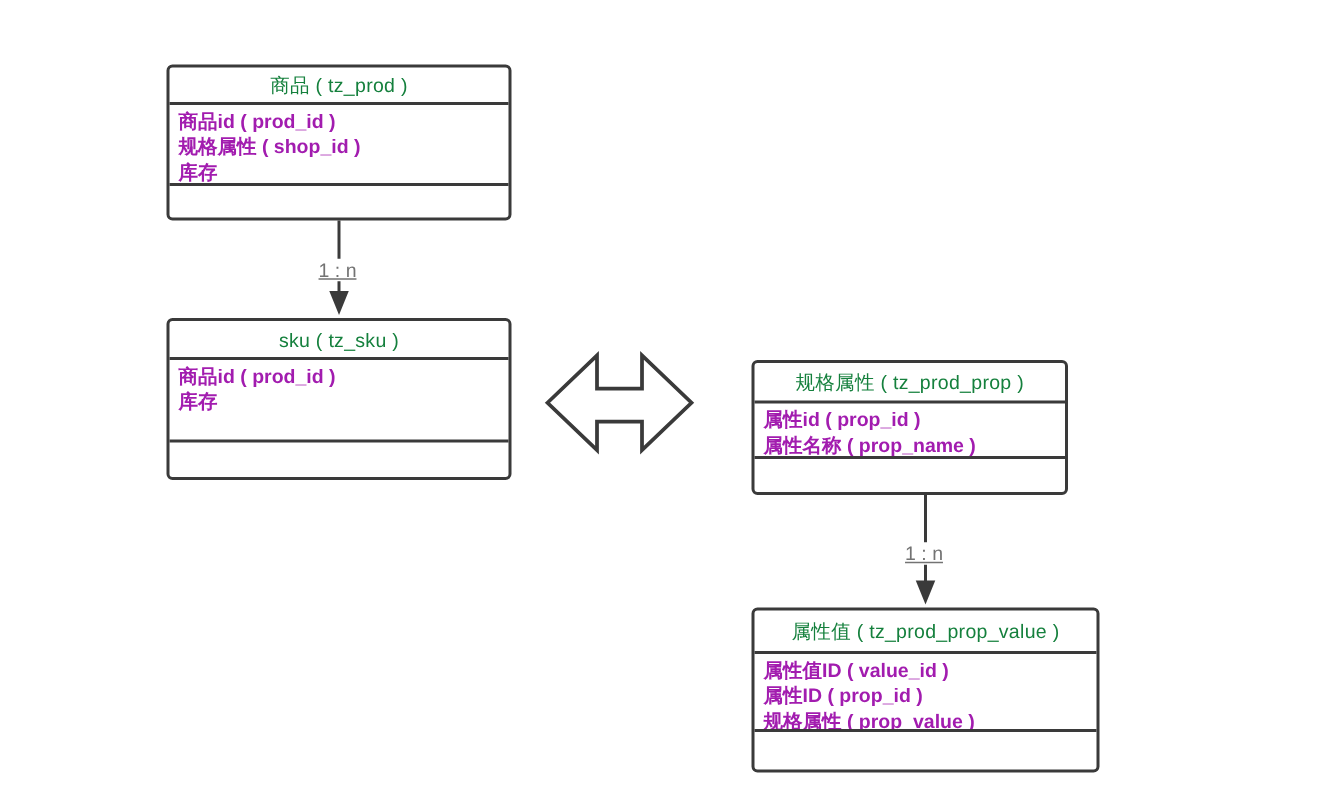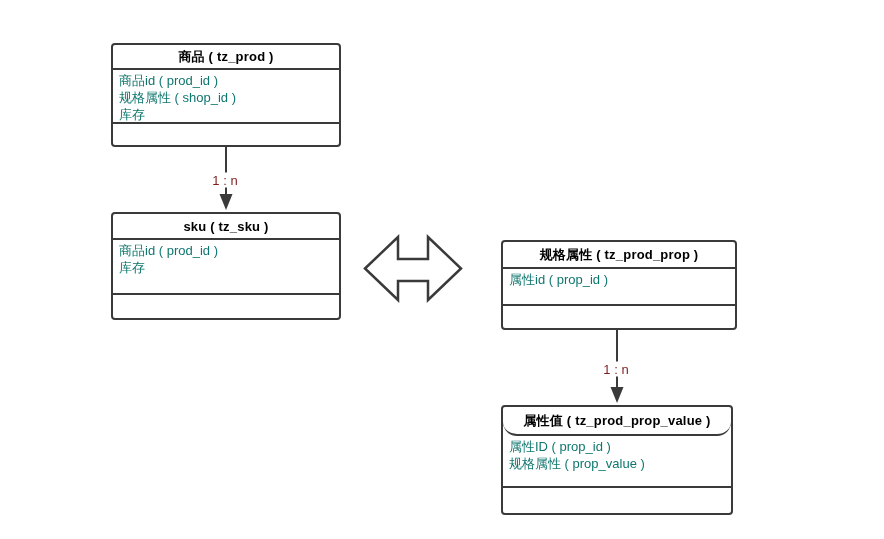--- a/index.html
+++ b/index.html
@@ -26,66 +26,68 @@
     display: flex;
     flex-direction: column;
     border: 2px solid #3a3a3a;
     border-radius: 4px;
     background: #ffffff;
   }
   .entity .title {
     display: flex;
     align-items: center;
     justify-content: center;
-    font-weight: bold;
+    font-weight: normal;
     font-size: 13px;
-    color: #000000;
+    color: #15803d;
     border-bottom: 2px solid #3a3a3a;
     letter-spacing: 0.2px;
   }
   .entity .fields {
     flex: 1;
     padding: 2px 6px 0 6px;
     overflow: hidden;
   }
   .entity .field {
     font-size: 13px;
     line-height: 17px;
-    color: #0f766e;
+    color: #a21caf;
     white-space: nowrap;
+    font-weight: bold;
   }
   .entity .empty-section {
     border-top: 2px solid #3a3a3a;
   }
 
   
   .t-prod        { left: 111px; top: 43px;  width: 230px; height: 104px; }
   .t-prod .title        { height: 25px; }
   .t-prod .empty-section { height: 23px; }
 
   .t-sku         { left: 111px; top: 212px; width: 230px; height: 108px; }
   .t-sku .title         { height: 26px; }
   .t-sku .empty-section  { height: 25px; }
 
-  .t-prop        { left: 501px; top: 240px; width: 236px; height: 90px; }
+  .t-prop        { left: 501px; top: 240px; width: 211px; height: 90px; }
   .t-prop .title        { height: 27px; }
   .t-prop .empty-section { height: 24px; }
 
   .t-propval     { left: 501px; top: 405px; width: 232px; height: 110px; }
-  .t-propval .title     { height: 29px; border-radius: 14px; }
+  .t-propval .title     { height: 29px; }
   .t-propval .empty-section { height: 27px; }
 
   .cardinality-label {
     position: absolute;
     transform: translate(-50%, -50%);
     font-size: 13px;
-    color: #7f1d1d;
+    color: #737373;
     background: #ffffff;
     padding: 0 3px;
     white-space: pre;
+    text-decoration: underline;
   }
   .lbl-1 { left: 225px; top: 180px; }
   .lbl-2 { left: 616px; top: 369px; }
 
   .connector-line { stroke: #3a3a3a; stroke-width: 2; }
   .connector-head { fill: #3a3a3a; stroke: none; }
   .bidir-arrow { fill: #ffffff; stroke: #3a3a3a; stroke-width: 2.5; stroke-linejoin: miter; }
 </style>
 </head>
 <body>
@@ -123,27 +125,29 @@
       <div class="field">商品id ( prod_id )</div>
       <div class="field">库存</div>
     </div>
     <div class="empty-section"></div>
   </div>
 
   <div class="entity t-prop">
     <div class="title">规格属性 ( tz_prod_prop )</div>
     <div class="fields">
       <div class="field">属性id ( prop_id )</div>
+      <div class="field">属性名称 ( prop_name )</div>
     </div>
     <div class="empty-section"></div>
   </div>
 
   <div class="entity t-propval">
     <div class="title">属性值 ( tz_prod_prop_value )</div>
     <div class="fields">
+      <div class="field">属性值ID ( value_id )</div>
       <div class="field">属性ID ( prop_id )</div>
       <div class="field">规格属性 ( prop_value )</div>
     </div>
     <div class="empty-section"></div>
   </div>
 
   <div class="cardinality-label lbl-1">1 : n</div>
   <div class="cardinality-label lbl-2">1 : n</div>
 
 </div>

